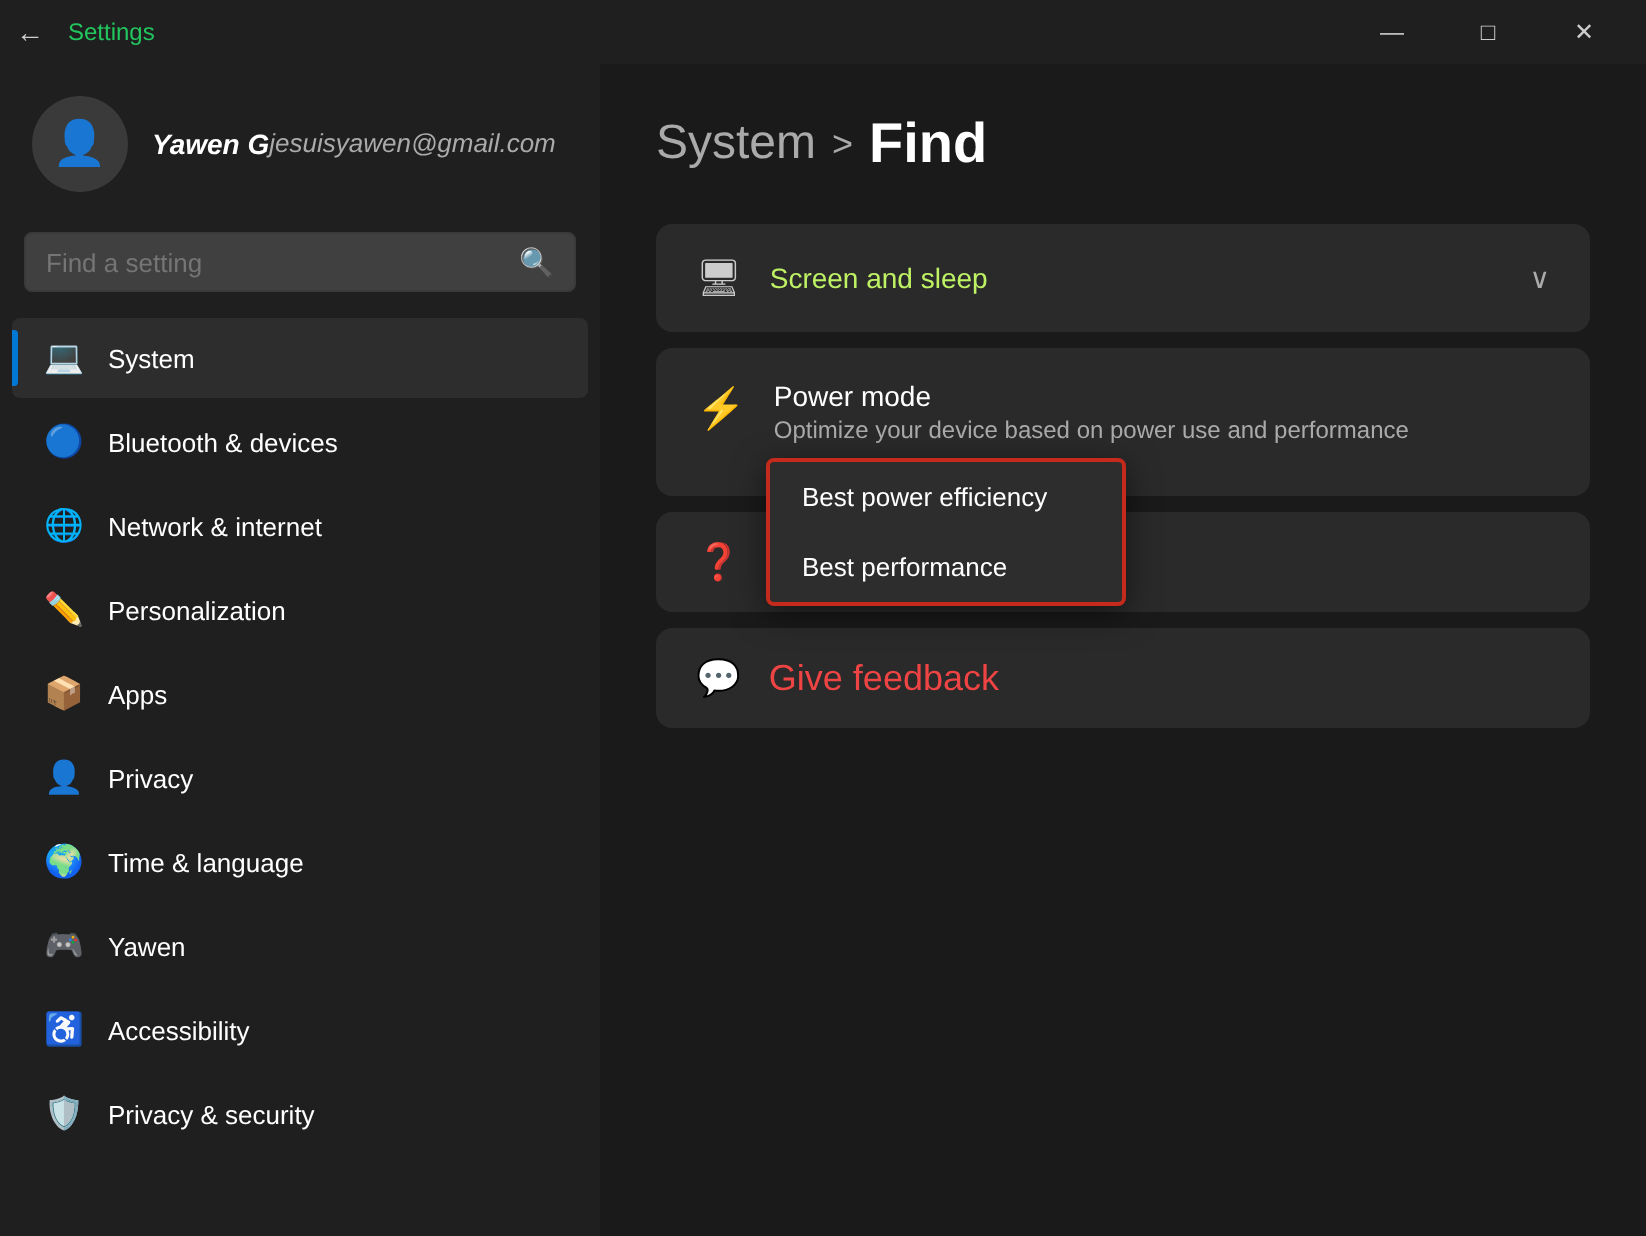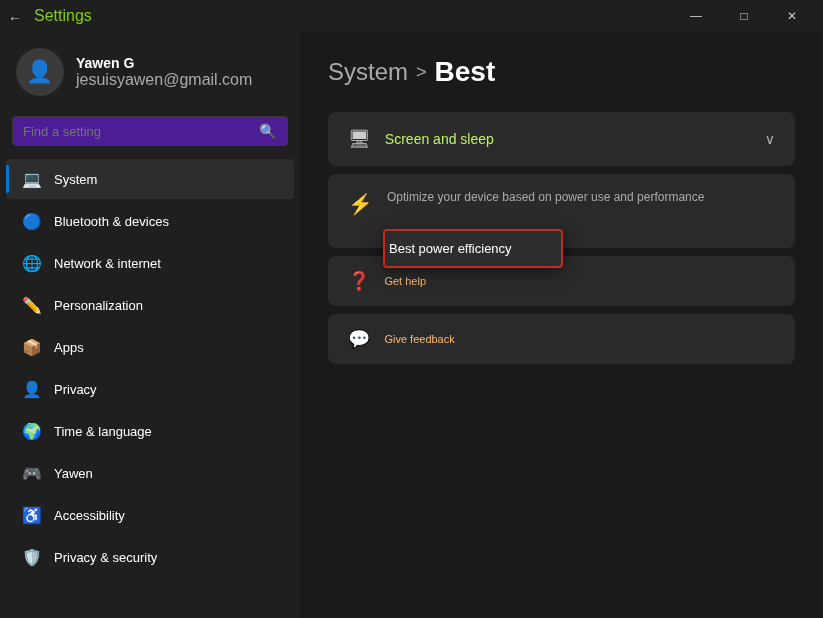--- a/index.html
+++ b/index.html
@@ -23,22 +23,22 @@
       height: 32px;
       padding: 0 8px;
       flex-shrink: 0;
     }
     .titlebar-left {
       display: flex;
       align-items: center;
       gap: 8px;
     }
     .titlebar-title {
-      font-size: 16px;
-      color: #84cc16;
+      font-size: 12px;
+      color: #22c55e;
     }
     .titlebar-controls {
       display: flex;
       gap: 2px;
     }
     .titlebar-btn {
       width: 46px;
       height: 32px;
       display: flex;
       align-items: center;
@@ -83,40 +83,41 @@
       align-items: center;
       justify-content: center;
       flex-shrink: 0;
     }
     .avatar-icon {
       color: #cccccc;
       font-size: 22px;
     }
     .user-info {
       display: flex;
-      flex-direction: column;
+      flex-direction: row;
+      font-style: italic;
     }
     .user-name {
       font-size: 14px;
       font-weight: 600;
       color: #ffffff;
     }
     .user-email {
-      font-size: 16px;
+      font-size: 13px;
       color: #aaaaaa;
     }
 
     
     .search-container {
       padding: 8px 12px 12px 12px;
     }
     .search-box {
       display: flex;
       align-items: center;
-      background: #4c1d95;
+      background: #404040;
       border: 1px solid #3a3a3a;
       border-radius: 4px;
       padding: 6px 10px;
       gap: 8px;
     }
     .search-input {
       background: transparent;
       border: none;
       outline: none;
       color: #aaaaaa;
@@ -263,37 +264,37 @@
       flex: 1;
     }
     .power-mode-title {
       font-size: 14px;
       color: #ffffff;
       margin-bottom: 2px;
     }
     .power-mode-subtitle {
       font-size: 12px;
       color: #aaaaaa;
-      margin-bottom: 28px;
+      margin-bottom: 10px;
     }
 
     
     .dropdown-menu {
       position: absolute;
       top: 55px;
       left: 55px;
       background: #2d2d2d;
       border: 2px solid #c42b1c;
       border-radius: 4px;
       z-index: 100;
       min-width: 180px;
       box-shadow: 0 4px 16px rgba(0,0,0,0.5);
     }
     .dropdown-item {
-      padding: 10px 4px;
+      padding: 10px 16px;
       font-size: 13px;
       color: #ffffff;
       cursor: pointer;
     }
     .dropdown-item:first-child { border-radius: 2px 2px 0 0; }
     .dropdown-item:last-child { border-radius: 0 0 2px 2px; }
 
     
     .bottom-item {
       background: #2a2a2a;
@@ -303,22 +304,22 @@
       display: flex;
       align-items: center;
       gap: 14px;
       cursor: pointer;
     }
     .bottom-item-icon {
       font-size: 18px;
       color: #cccccc;
     }
     .bottom-item-label {
-      font-size: 11px;
-      color: #fdba74;
+      font-size: 18px;
+      color: #ef4444;
     }
 
     
     .sidebar::-webkit-scrollbar { width: 4px; }
     .sidebar::-webkit-scrollbar-thumb { background: #555; border-radius: 2px; }
     .main-content::-webkit-scrollbar { width: 4px; }
     .main-content::-webkit-scrollbar-thumb { background: #555; border-radius: 2px; }
 
     .back-arrow {
       font-size: 14px;
@@ -404,40 +405,42 @@
       <span class="nav-label">Privacy &amp; security</span>
     </div>
 
   </div>
 
   <div class="main-content">
 
     <div class="breadcrumb">
       <span class="breadcrumb-system">System</span>
       <span class="breadcrumb-chevron">&gt;</span>
-      <span class="breadcrumb-current">Best</span>
+      <span class="breadcrumb-current">Find</span>
     </div>
 
     <div class="card">
       <div class="card-header">
         <div class="card-header-left">
           <span class="card-header-icon">🖥</span>
           <span class="card-header-label">Screen and sleep</span>
         </div>
         <span class="card-chevron">∨</span>
       </div>
     </div>
 
     <div class="power-mode-section">
       <span class="power-mode-icon">⚡</span>
       <div class="power-mode-content">
+        <div class="power-mode-title">Power mode</div>
         <div class="power-mode-subtitle">Optimize your device based on power use and performance</div>
 
         <div class="dropdown-menu">
           <div class="dropdown-item">Best power efficiency</div>
+          <div class="dropdown-item">Best performance</div>
         </div>
       </div>
     </div>
 
     <div class="bottom-item">
       <span class="bottom-item-icon">❓</span>
       <span class="bottom-item-label">Get help</span>
     </div>
 
     <div class="bottom-item">

